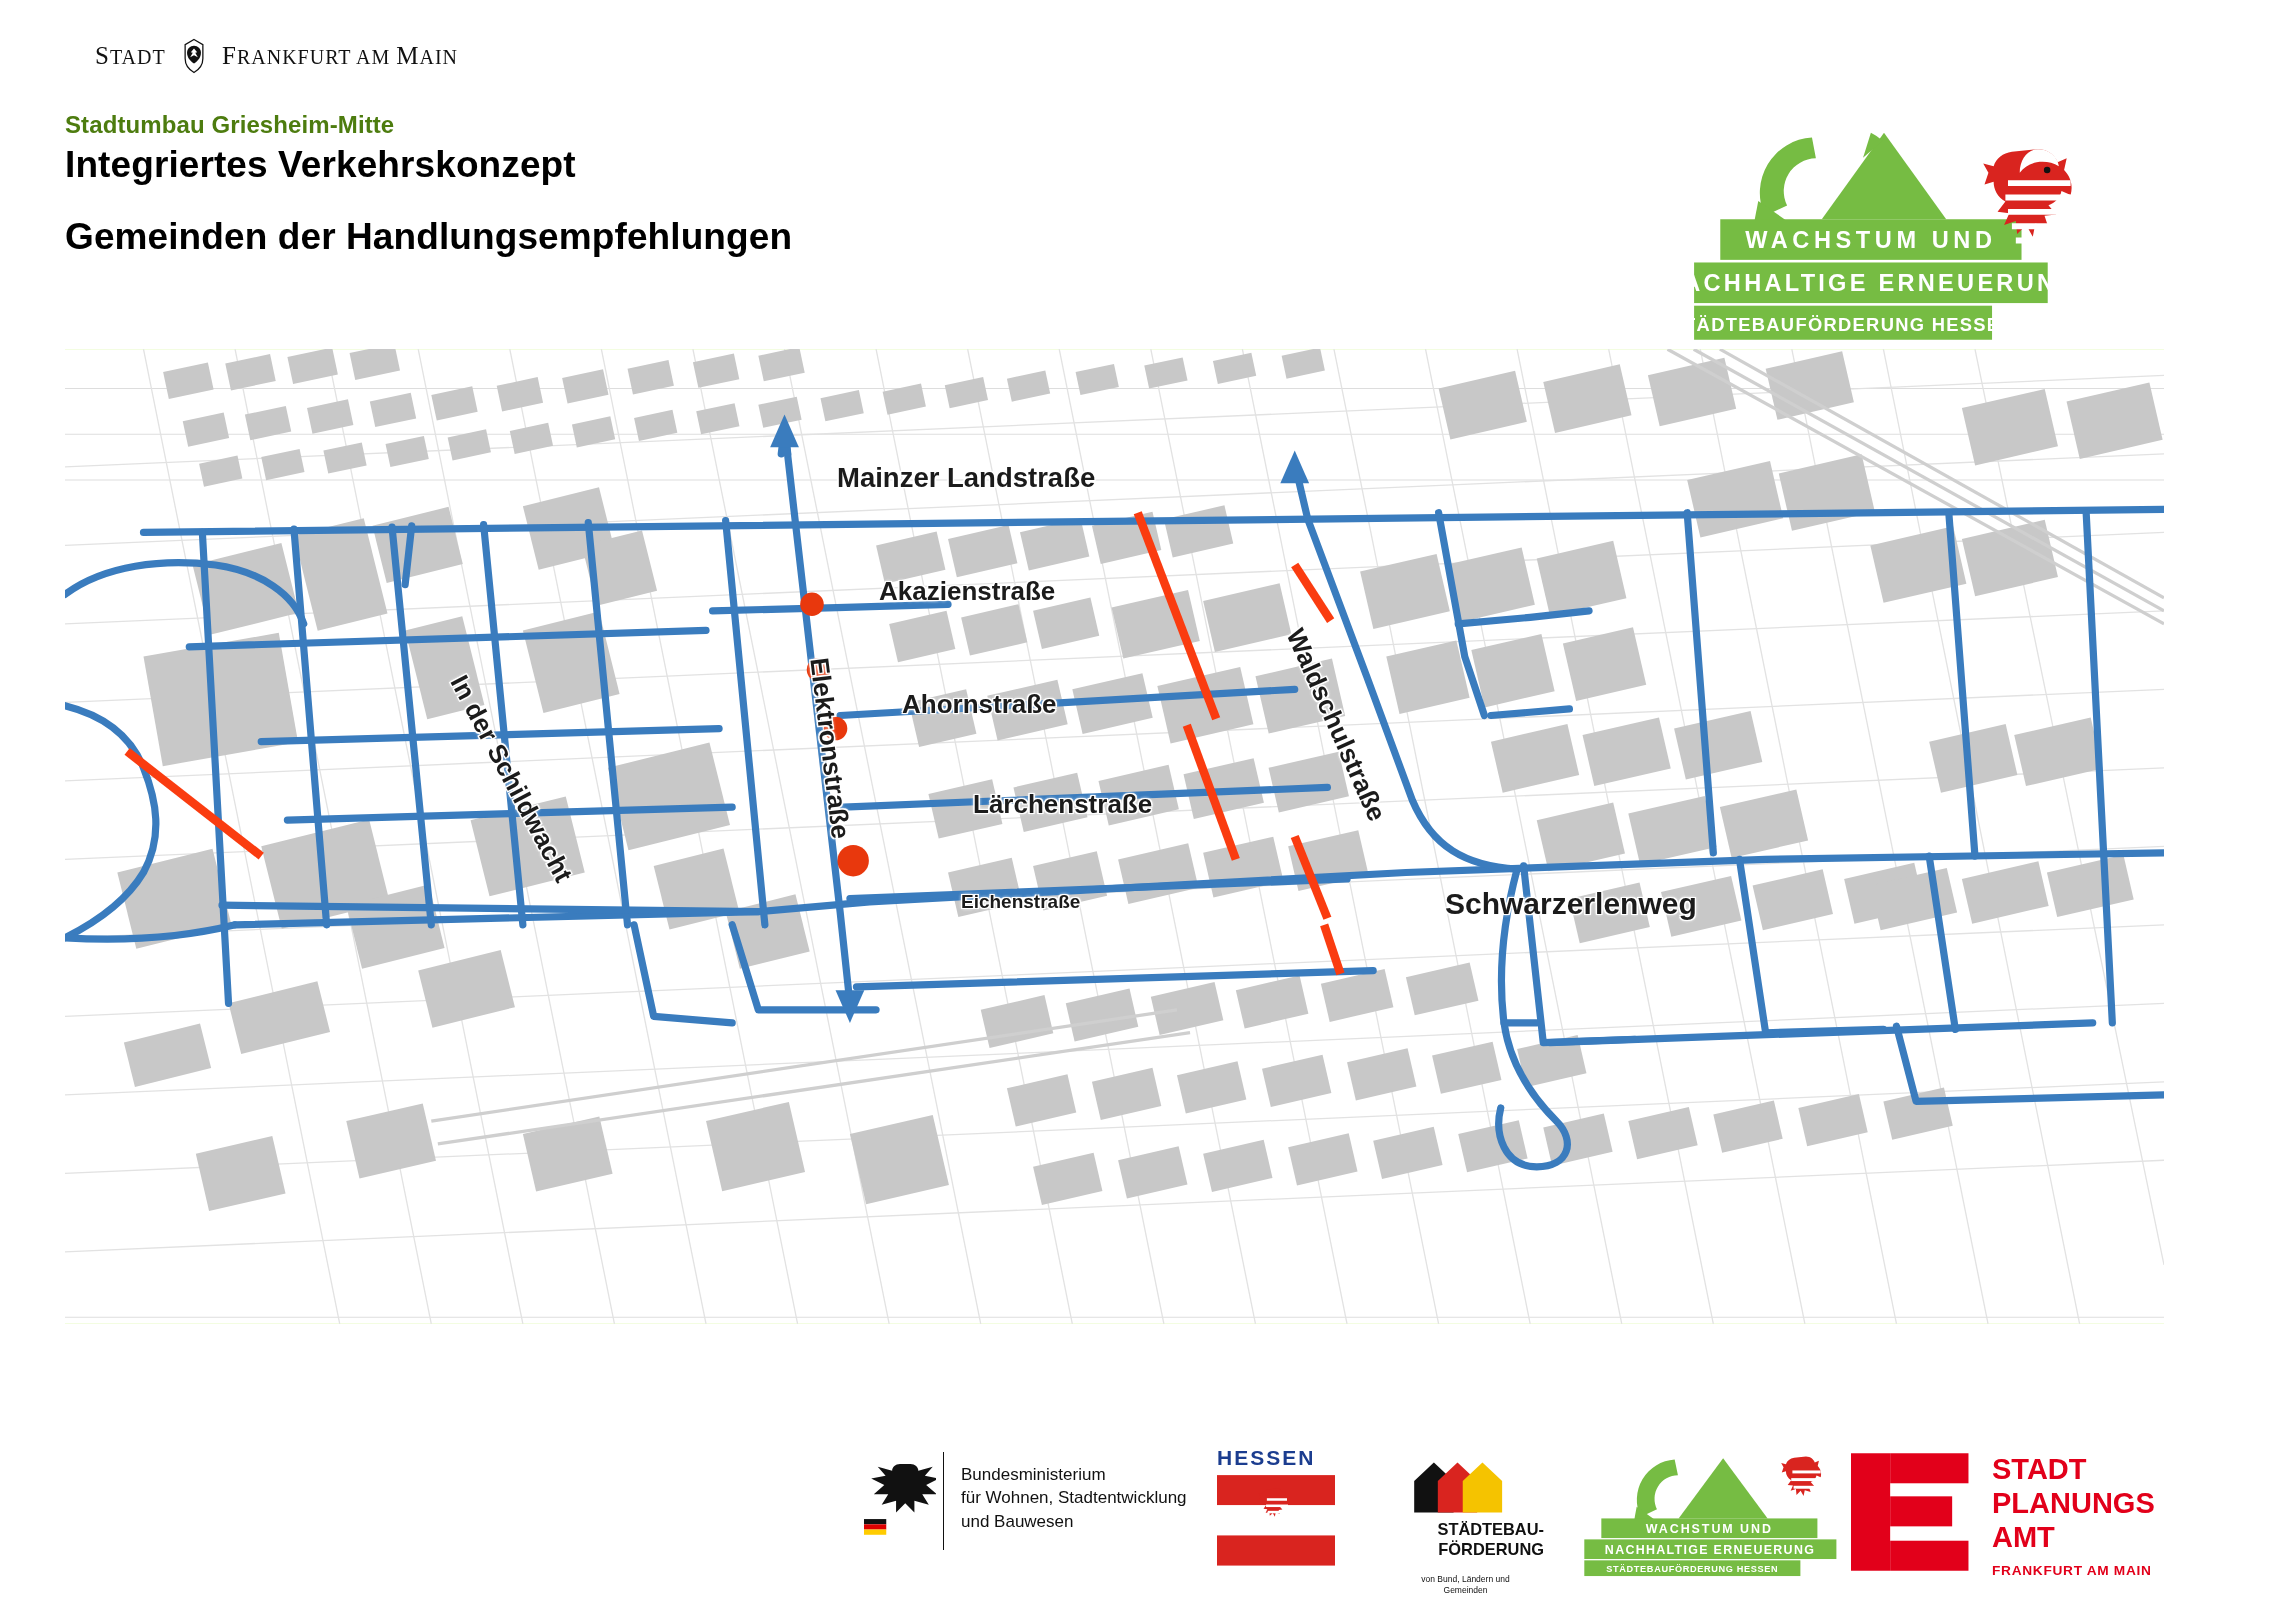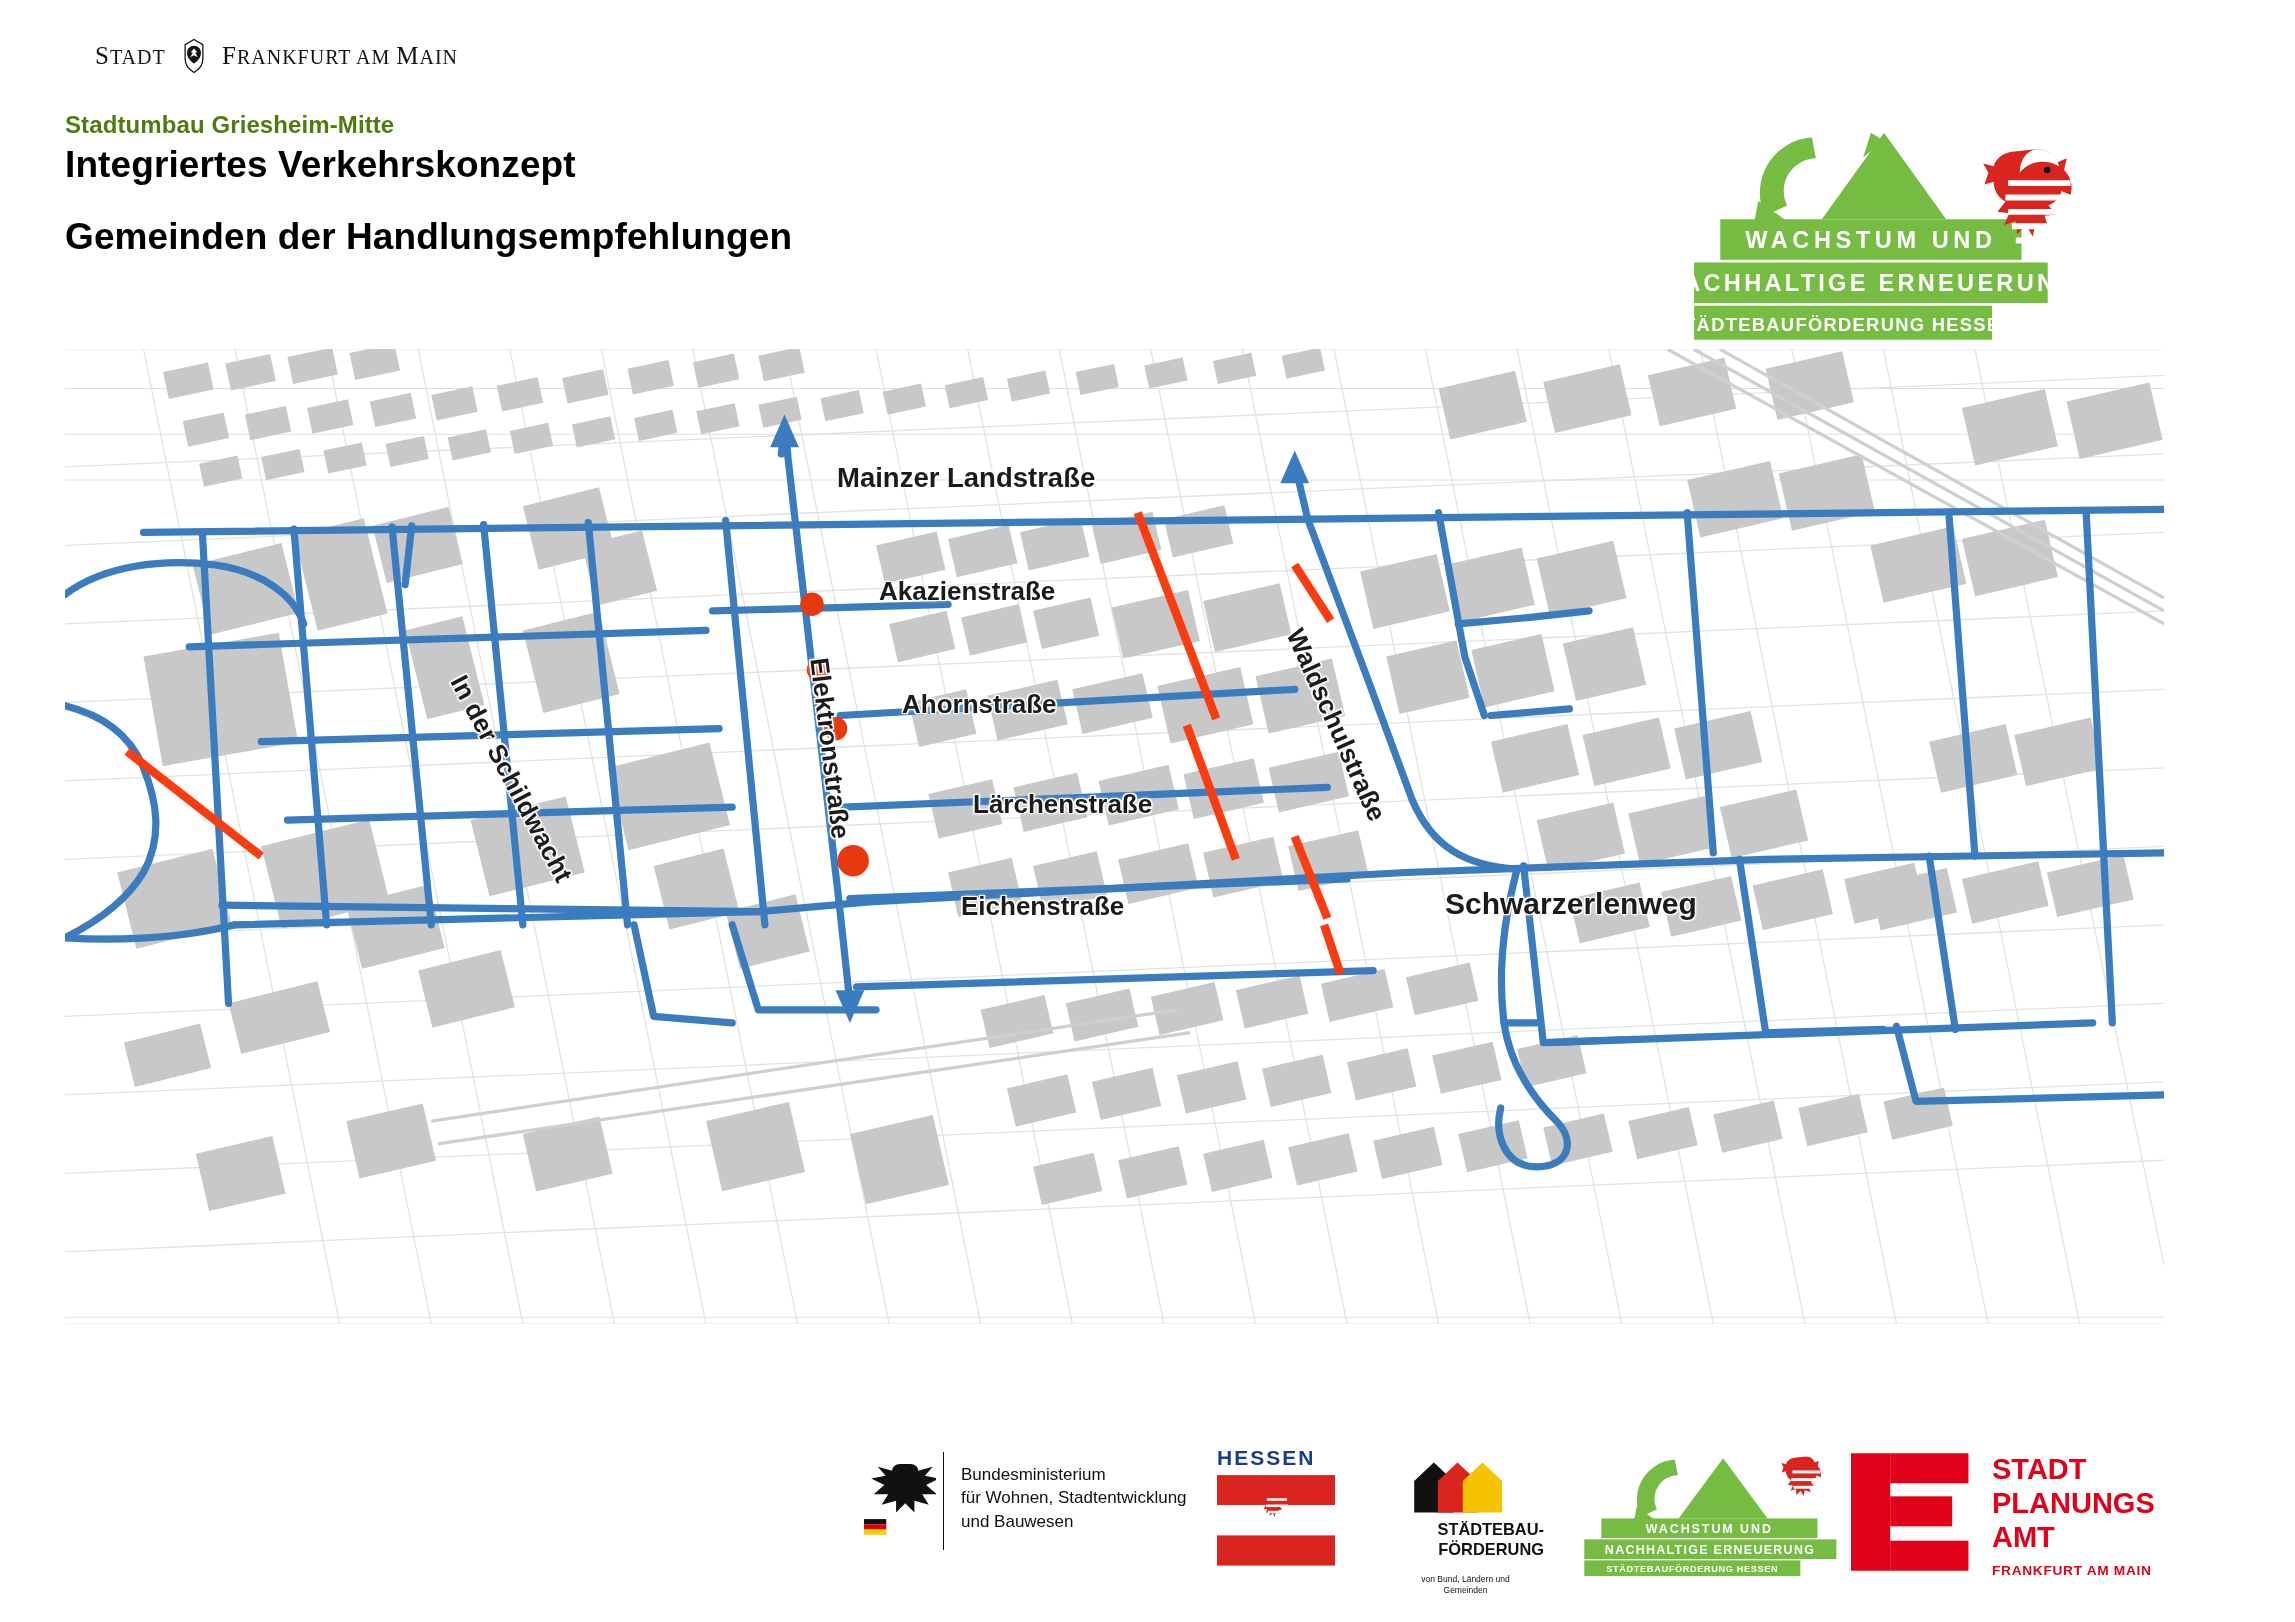--- a/index.html
+++ b/index.html
@@ -17,21 +17,21 @@
   #subtitle-top{font-size:24px;font-weight:bold;color:#4d7c0f;margin:0 0 5.2px 0;letter-spacing:0.1px;}
   #title-main{font-size:37px;font-weight:bold;color:#000;margin:0 0 30px 0;letter-spacing:0.1px;}
   #title-sub2{font-size:37px;font-weight:bold;color:#000;margin:0;letter-spacing:0.1px;}
 
   
   #wachstum-logo{position:absolute;left:1681px;top:121px;width:458px;height:262px;}
   .wl-badge{position:absolute;left:0;top:0;width:406px;height:258px;}
   .lion-box{position:absolute;left:281px;top:26px;width:118px;height:131px;}
 
   
-  #map{position:absolute;left:65px;top:349px;width:2099px;height:975px;background:#c4b5fd;overflow:hidden;}
+  #map{position:absolute;left:65px;top:349px;width:2099px;height:975px;background:#bef264;overflow:hidden;}
   #map svg{position:absolute;left:0;top:0;}
   .street-label{position:absolute;font-weight:bold;color:#1b1b1b;white-space:nowrap;
       text-shadow:-1.3px -1.3px 0 #fff,1.3px -1.3px 0 #fff,-1.3px 1.3px 0 #fff,1.3px 1.3px 0 #fff,0 0 3.9px #fff,0 0 3.9px #fff;}
 
   
   #footer{position:absolute;left:0;top:1426px;width:2295px;height:196px;}
   .f-logo{position:absolute;}
   .f-text{font-family:"Liberation Sans",sans-serif;color:#111;}
 </style>
 </head>
@@ -385,21 +385,21 @@
       <circle cx="1152" cy="490" r="18" fill="#e8380d"></circle>
       <circle cx="1178" cy="580" r="18" fill="#e8380d"></circle>
       <circle cx="1205" cy="782" r="24" fill="#e8380d"></circle>
     </g>
   </svg>
 
   <div class="street-label" style="left:772px;top:113px;font-size:27.5px;">Mainzer Landstraße</div>
   <div class="street-label" style="left:814px;top:227px;font-size:26px;">Akazienstraße</div>
   <div class="street-label" style="left:837px;top:340px;font-size:26px;">Ahornstraße</div>
   <div class="street-label" style="left:870px;top:440px;font-size:26px;padding-left:38px;">Lärchenstraße</div>
-  <div class="street-label" style="left:896px;top:542px;font-size:26px;">Eichenstraße</div>
+  <div class="street-label" style="left:896px;top:542px;font-size:19px;">Eichenstraße</div>
   <div class="street-label" style="left:1380px;top:538px;font-size:30px;">Schwarzerlenweg</div>
   <div class="street-label" style="left:406px;top:321px;font-size:26px;transform:rotate(62deg);transform-origin:left top;">In der Schildwacht</div>
   <div class="street-label" style="left:769px;top:307px;font-size:26px;transform:rotate(83deg);transform-origin:left top;">Elektronstraße</div>
   <div class="street-label" style="left:1243px;top:275px;font-size:26px;transform:rotate(66deg);transform-origin:left top;">Waldschulstraße</div>
 </div>
 
 <div id="footer">
 
   <div class="f-logo" style="left:864px;top:26px;width:340px;height:111px;">
     <svg width="72" height="79" viewBox="0 0 110 120" style="position:absolute;left:0;top:3.9px;">

